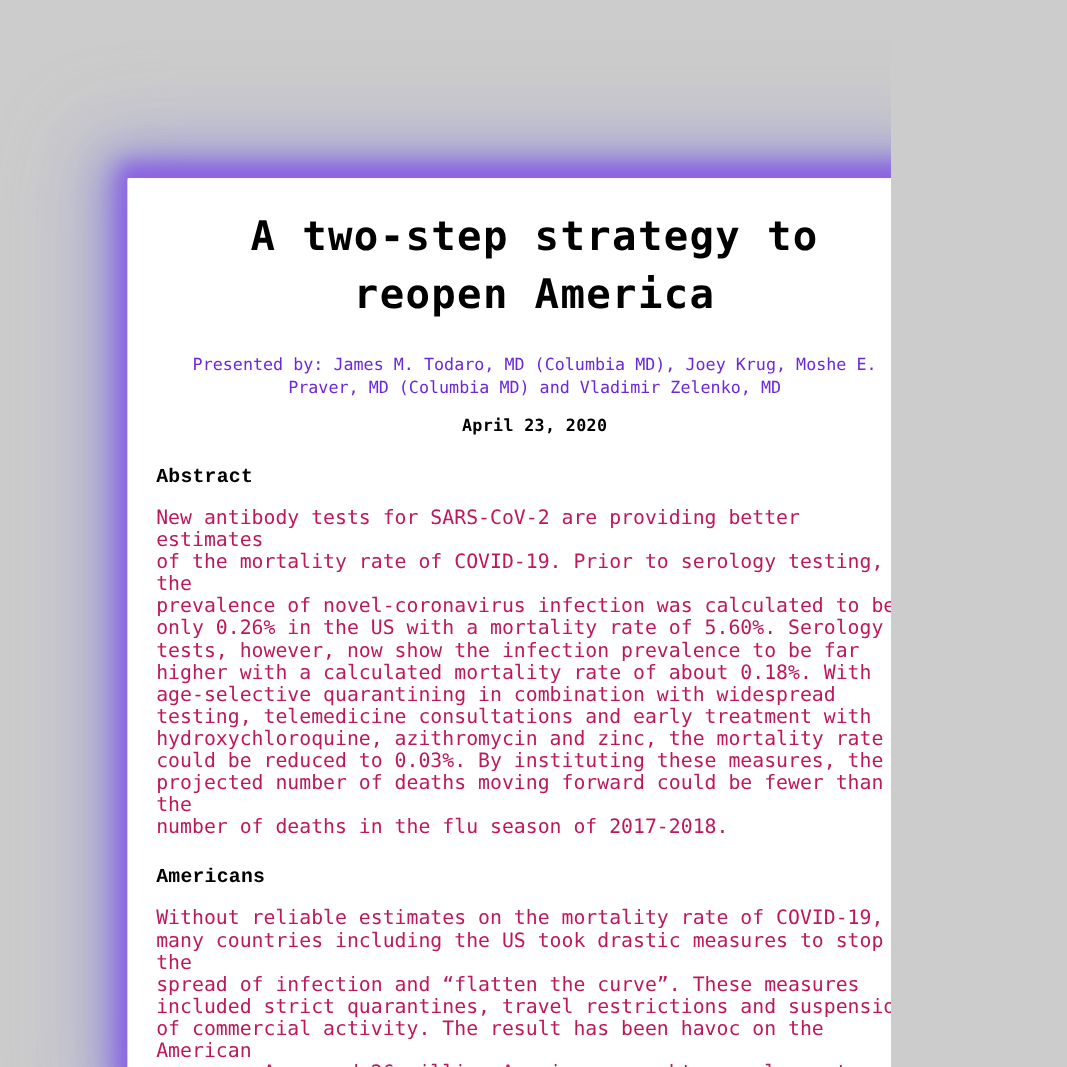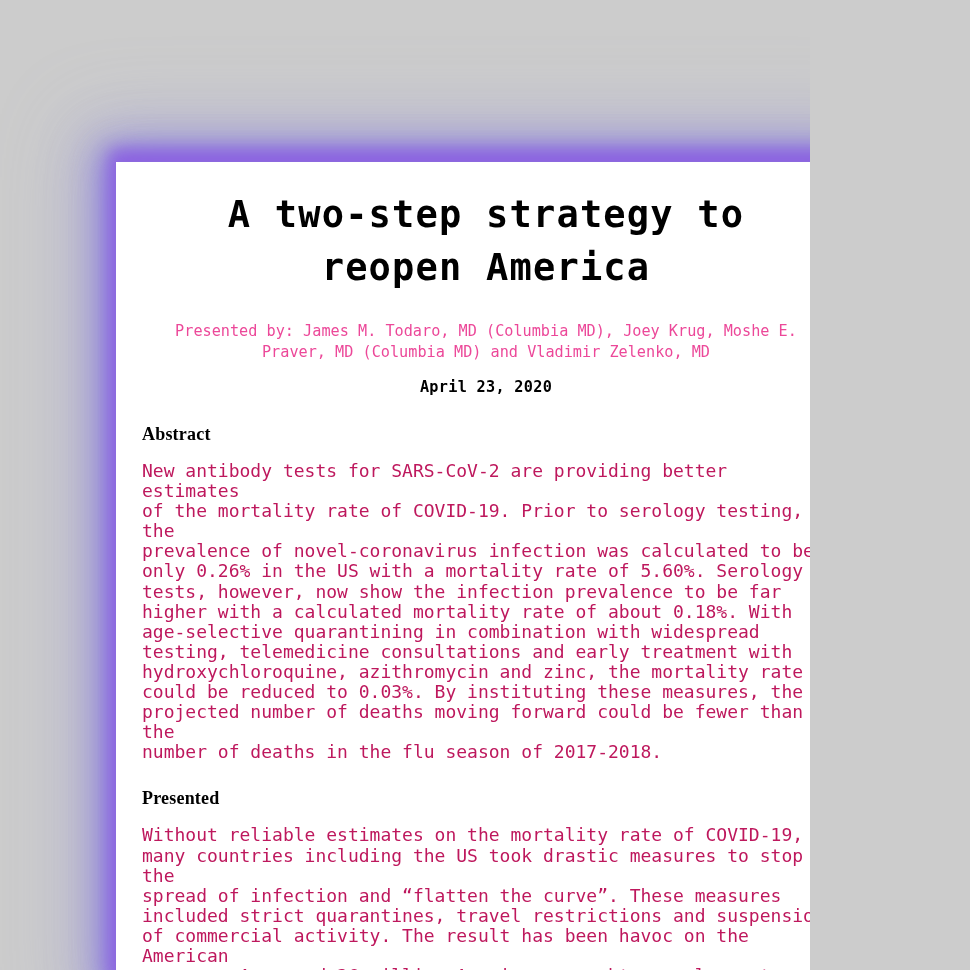--- a/index.html
+++ b/index.html
@@ -75,38 +75,38 @@
     padding: 0 6px;
   }
 
   .authors {
     margin: 27px 0 0 0;
     text-align: center;
     font-family: "DejaVu Sans Mono", "Liberation Mono", monospace;
     font-weight: 400;
     font-size: 15.2px;
     line-height: 21px;
-    color: #ec4899;
+    color: #6d28d9;
     padding: 0 6px;
   }
 
   .doc-date {
     margin: 14px 0 12px 0;
     text-align: center;
     font-family: "DejaVu Sans Mono", "Liberation Mono", monospace;
     font-weight: 700;
     font-size: 15.2px;
     line-height: 21px;
     letter-spacing: 0.3px;
     color: #000000;
   }
 
   .section-heading {
     margin: 24px 0 0 0;
-    font-family: Liberation Serif, serif;
+    font-family: Liberation Mono, monospace;
     font-weight: 700;
     font-size: 18px;
     line-height: 24px;
     letter-spacing: 0.2px;
     color: #000000;
   }
 
   .body-text {
     margin: 15px 0 0 0;
     font-family: "DejaVu Sans Mono", "Liberation Mono", monospace;
@@ -142,21 +142,21 @@
 only 0.26% in the US with a mortality rate of 5.60%. Serology
 tests, however, now show the infection prevalence to be far
 higher with a calculated mortality rate of about 0.18%. With
 age-selective quarantining in combination with widespread
 testing, telemedicine consultations and early treatment with
 hydroxychloroquine, azithromycin and zinc, the mortality rate
 could be reduced to 0.03%. By instituting these measures, the
 projected number of deaths moving forward could be fewer than the
 number of deaths in the flu season of 2017-2018.</p>
 
-      <h2 class="section-heading">Presented</h2>
+      <h2 class="section-heading">Americans</h2>
 
       <p class="body-text">Without reliable estimates on the mortality rate of COVID-19,
 many countries including the US took drastic measures to stop the
 spread of infection and “flatten the curve”. These measures
 included strict quarantines, travel restrictions and suspension
 of commercial activity. The result has been havoc on the American
 economy. A record 26 million Americans sought unemployment
 benefits this past month.[1] An estimated 7.5 million small
 businesses may permanently close if the pandemic persists for
 the next few months.[2] Americans want to visit family and

